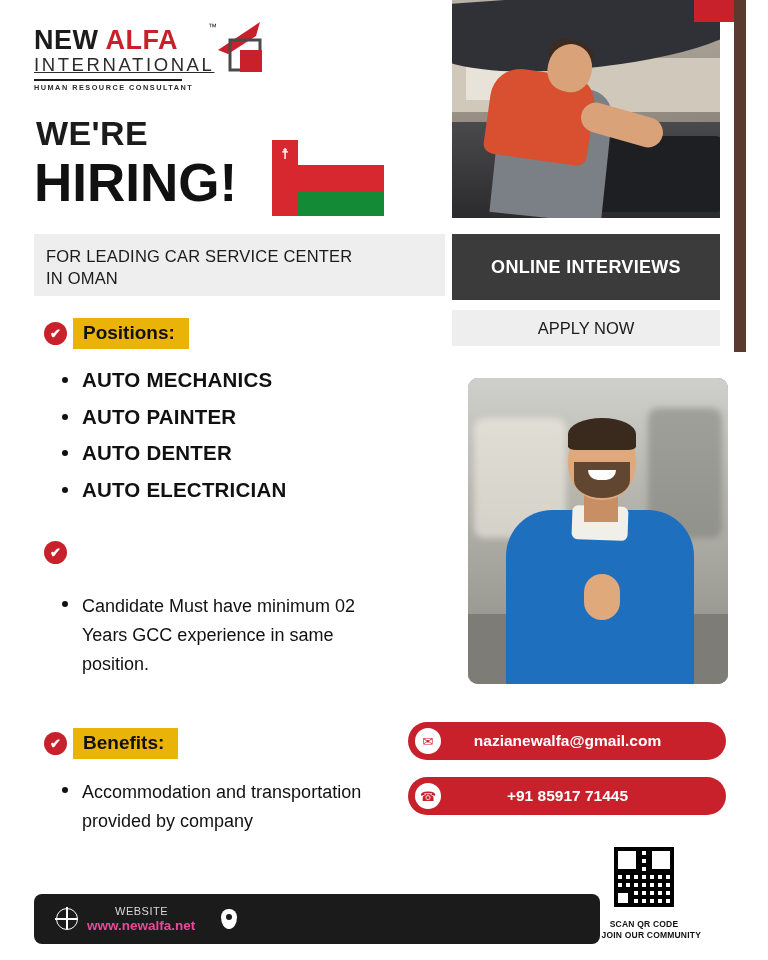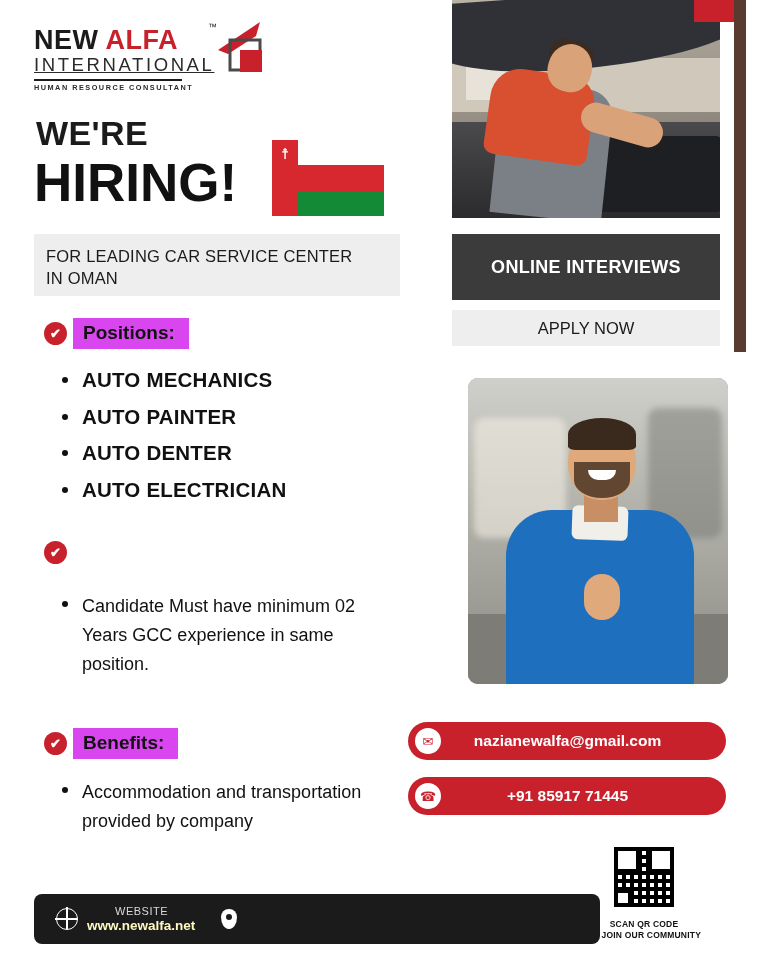--- a/index.html
+++ b/index.html
@@ -126,21 +126,21 @@
     position: absolute; left: 5px; top: 5px;
     width: 16px; height: 18px;
     color: #ffffff; font-size: 15px; line-height: 18px;
     text-align: center;
   }
 
   
   .subbar {
     position: absolute;
     left: 34px; top: 234px;
-    width: 366px; height: 62px;
+    width: 411px; height: 62px;
     background: #eeeeee;
     padding: 11px 0 18px 12px;
   }
   .subbar div {
     font-size: 16.5px;
     color: #1b1b1b;
     line-height: 1.35;
     letter-spacing: 0.2px;
   }
 
@@ -155,21 +155,21 @@
     border-radius: 50%;
     background: #c8212c;
     color: #ffffff;
     font-size: 13px;
     line-height: 23px;
     text-align: center;
     font-weight: bold;
     flex: 0 0 auto;
   }
   .section-label {
-    background: #d946ef;
+    background: #eab308;
     font-size: 19px;
     font-weight: bold;
     color: #111111;
     padding: 3px 14px 4px 10px;
     margin-left: 6px;
     line-height: 1.25;
   }
 
   
   ul.poster-list {
@@ -384,21 +384,21 @@
     margin-left: 26px;
     position: relative;
     flex: 0 0 auto;
   }
   .footer .pin::after {
     content:""; position:absolute; left:5px; top:5px;
     width:6px; height:6px; border-radius:50%; background:#1b1b1b;
   }
   .f-col { margin-left: 9px; }
   .f-label { font-size: 11px; letter-spacing: 0.5px; color: #d9d9d9; margin-left: 28px; }
-  .f-value { font-size: 13.5px; font-weight: bold; color: #fef9c3; margin-top: 1px; }
+  .f-value { font-size: 13.5px; font-weight: bold; color: #ec4899; margin-top: 1px; }
   .f-value.addr { font-size: 12.5px; }
 </style>
 </head>
 <body>
 
 <div class="poster">
 
   <div class="edge-brown"></div>
   <div class="edge-red"></div>
 

